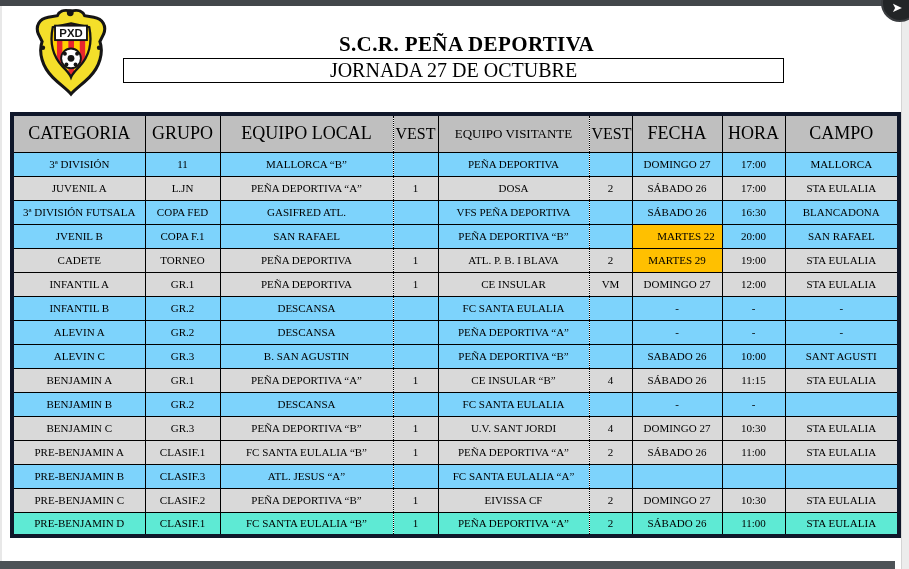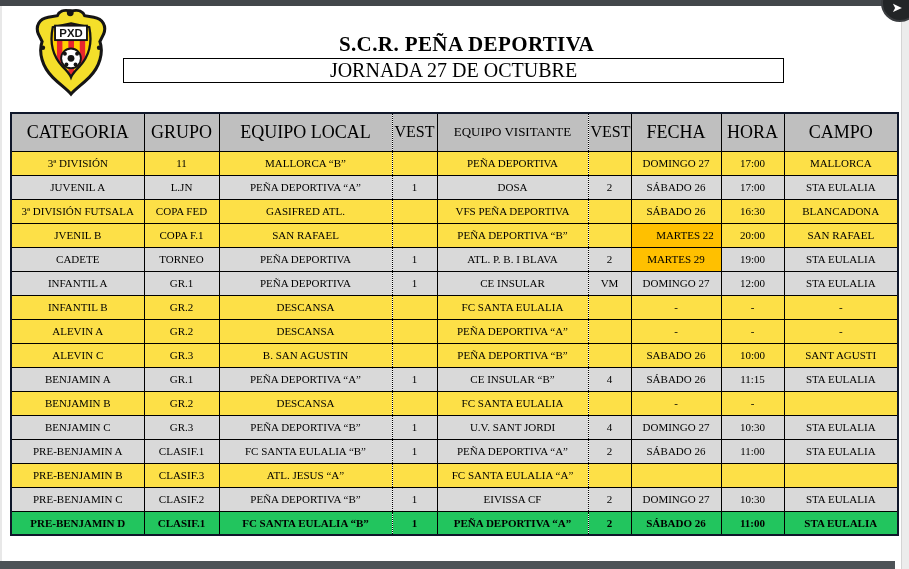--- a/index.html
+++ b/index.html
@@ -37,28 +37,28 @@
     font-size:21px;font-weight:bold;letter-spacing:.4px;
   }
   .jornada-box{
     position:absolute;left:123px;top:58px;width:661px;height:25px;
     border:1px solid #000;box-sizing:border-box;
     text-align:center;font-size:20px;line-height:23px;
   }
   .tablewrap{position:absolute;left:10px;top:112px;}
   table{
     border-collapse:collapse;table-layout:fixed;width:887px;
-    border:2px solid #0f172a;
+    border:4px solid #0f172a;
   }
   th,td{
     border:1px solid #000;text-align:center;vertical-align:middle;
     overflow:hidden;white-space:nowrap;padding:0 2px;box-sizing:border-box;
   }
   thead tr{height:38px;}
-  tbody tr{height:24px;background:#fde047;}
+  tbody tr{height:24px;background:#7dd3fc;}
   td{font-size:11px;}
   th{font-size:18px;font-weight:normal;}
   th.h3,th.h5{font-size:16px;margin-left:44px;}
   th.h4{font-size:13px;line-height:14px;white-space:normal;}
   
   td.c2,th.h2,td.c4,th.h4{border-right:1px dotted #000;text-align:center;}
   td.c3,th.h3,td.c5,th.h5{border-left:1px dotted #000;}
 </style>
 </head>
 <body>
@@ -293,21 +293,21 @@
           <td class="c0">PRE-BENJAMIN C</td>
           <td class="c1">CLASIF.2</td>
           <td class="c2">PEÑA DEPORTIVA “B”</td>
           <td class="c3">1</td>
           <td class="c4">EIVISSA CF</td>
           <td class="c5">2</td>
           <td class="c6">DOMINGO 27</td>
           <td class="c7">10:30</td>
           <td class="c8">STA EULALIA</td>
         </tr>
-        <tr style="background: #22c55e; font-weight: bold;">
+        <tr style="background: #5eead4;">
           <td class="c0">PRE-BENJAMIN D</td>
           <td class="c1">CLASIF.1</td>
           <td class="c2">FC SANTA EULALIA “B”</td>
           <td class="c3">1</td>
           <td class="c4">PEÑA DEPORTIVA “A”</td>
           <td class="c5">2</td>
           <td class="c6">SÁBADO 26</td>
           <td class="c7">11:00</td>
           <td class="c8">STA EULALIA</td>
         </tr>

